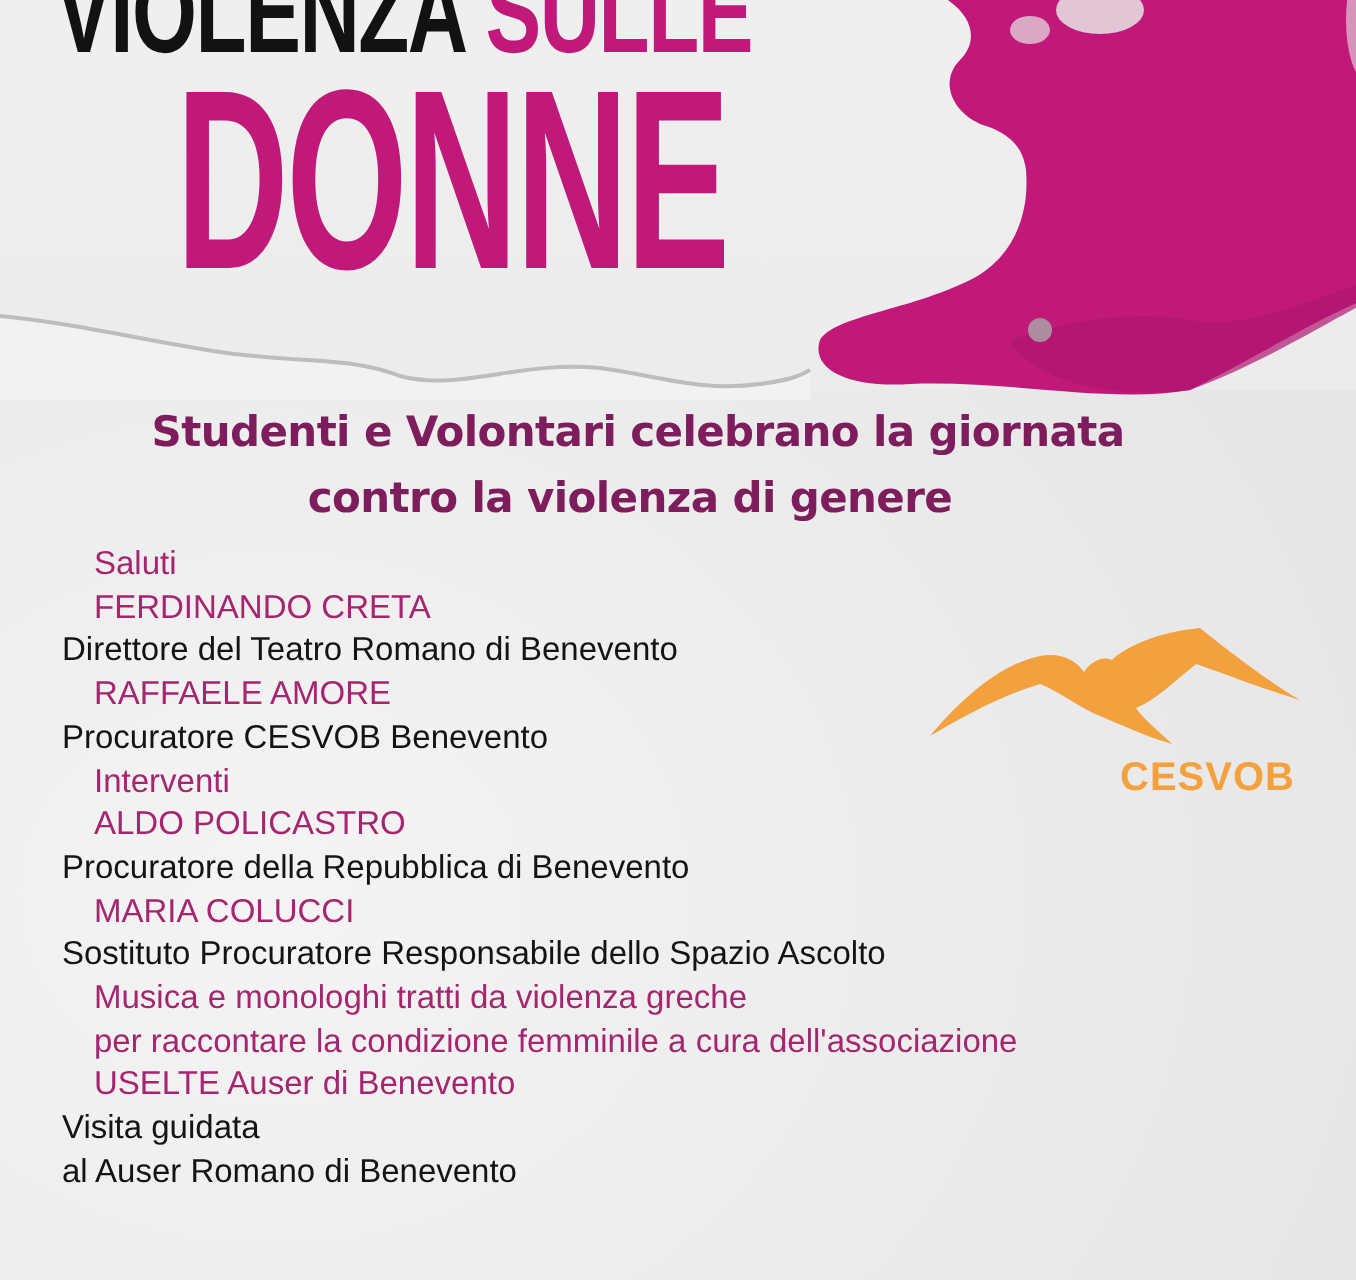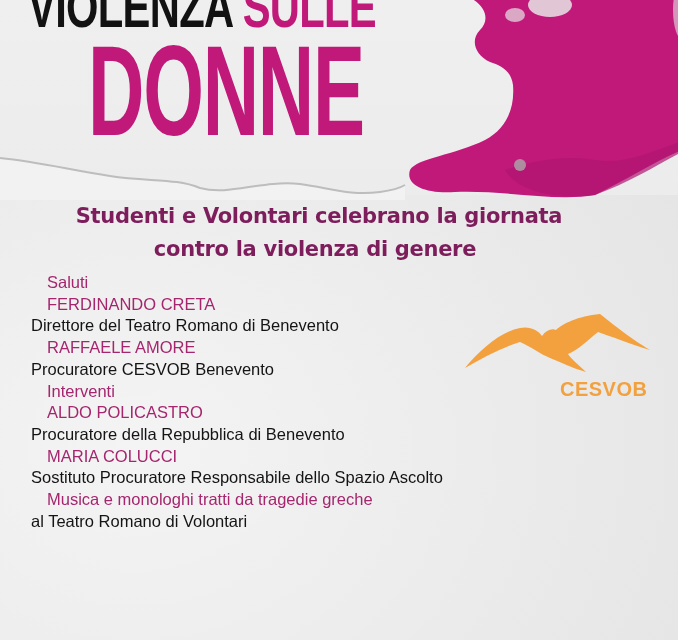--- a/index.html
+++ b/index.html
@@ -99,22 +99,25 @@
     <div class="row accent">Saluti</div>
     <div class="row accent">FERDINANDO CRETA</div>
     <div class="row body">Direttore del Teatro Romano di Benevento</div>
     <div class="row accent">RAFFAELE AMORE</div>
     <div class="row body">Procuratore CESVOB Benevento</div>
     <div class="row accent">Interventi</div>
     <div class="row accent">ALDO POLICASTRO</div>
     <div class="row body">Procuratore della Repubblica di Benevento</div>
     <div class="row accent">MARIA COLUCCI</div>
     <div class="row body">Sostituto Procuratore Responsabile dello Spazio Ascolto</div>
-    <div class="row accent">Musica e monologhi tratti da tragedie greche</div>
-    <div class="row body">al Teatro Romano di Volontari</div>
+    <div class="row accent">Musica e monologhi tratti da violenza greche</div>
+    <div class="row accent">per raccontare la condizione femminile a cura dell'associazione</div>
+    <div class="row accent">USELTE Auser di Benevento</div>
+    <div class="row body">Visita guidata</div>
+    <div class="row body">al Auser Romano di Benevento</div>
   </div>
 
   <div class="logo">
     <svg width="200" height="70" viewBox="0 0 200 70">
       <path d="M5 58 C 20 40 40 22 60 18 C 70 16 78 20 82 26 C 86 20 92 18 96 20 C 102 14 118 6 140 4 C 150 12 170 28 190 40 C 170 34 150 26 138 22 C 128 30 118 40 108 44 C 112 50 120 56 126 62 C 112 58 100 52 90 48 C 80 44 70 36 60 32 C 40 38 22 48 5 58 Z" fill="#f3a13f"></path>
     </svg>
     <div class="logo-text">CESVOB</div>
   </div>
 </div>
 

